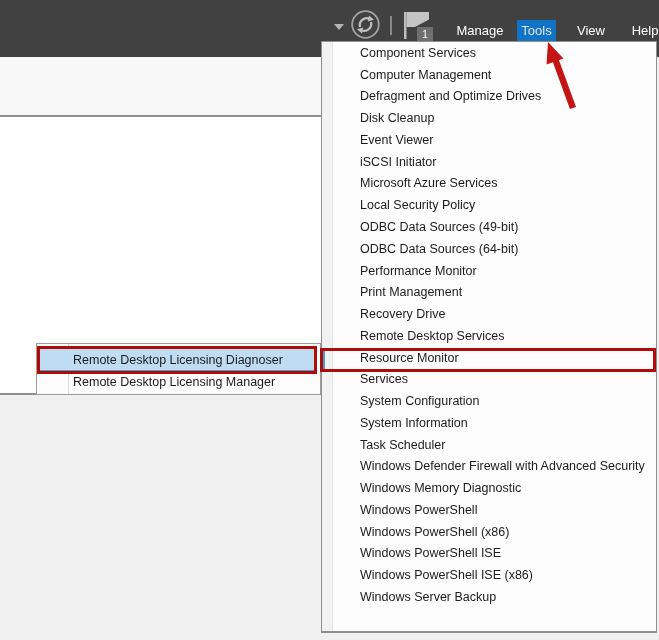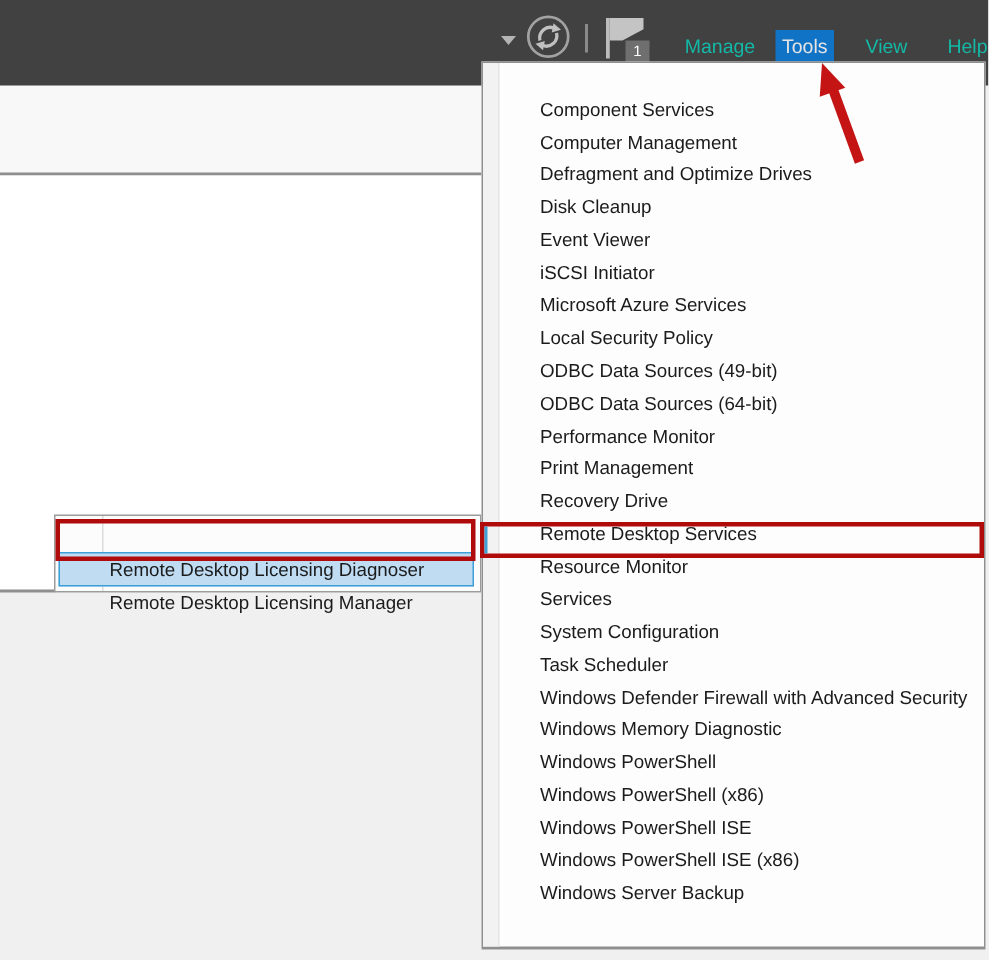--- a/index.html
+++ b/index.html
@@ -21,41 +21,41 @@
   
   .topbar{position:absolute;left:0;top:0;width:659px;height:57px;background:var(--bar);}
   .caret{position:absolute;left:334px;top:24px;width:0;height:0;
          border-left:5px solid transparent;border-right:5px solid transparent;border-top:6px solid #b4b4b4;}
   .refresh{position:absolute;left:350px;top:9px;width:31px;height:31px;}
   .sep{position:absolute;left:390px;top:16px;width:2px;height:19px;background:#8a8a8a;}
   .flag{position:absolute;left:402px;top:10px;width:32px;height:32px;}
   .badge{position:absolute;left:417px;top:27px;width:16px;height:15px;background:#6f6f6f;
          color:#ffffff;font-size:10px;display:flex;align-items:center;justify-content:center;}
   .tb-item{position:absolute;top:20px;height:21px;display:flex;align-items:center;justify-content:center;
-           color:#14b8a6;font-size:13px;cursor:default;}
+           color:#ffffff;font-size:13px;cursor:default;}
   .tb-manage{left:450px;width:60px;}
   .tb-tools{left:517px;width:39px;background:var(--accent);color:#e5e5e5;}
   .tb-view{left:569px;width:44px;}
   .tb-help{left:627px;width:36px;}
 
   
   .menu{position:absolute;left:321px;top:41px;width:336px;height:592px;background:var(--menu-bg);
         border:1px solid var(--menu-border);border-bottom-width:2px;}
   .menu-gutter{position:absolute;left:0;top:0;width:11px;height:100%;background:var(--gutter);
                border-right:1px solid #e6e6e6;}
-  .menu-list{position:absolute;left:0;top:20px;width:100%;}
+  .menu-list{position:absolute;left:0;top:0;width:100%;}
   .menu-item{height:21.78px;display:flex;align-items:center;padding-left:38px;
              font-size:12.5px;color:var(--text);white-space:nowrap;cursor:default;}
 
   
   .submenu{position:absolute;left:36px;top:343px;width:285px;height:52px;background:#fcfcfc;
            border:1px solid #9c9c9c;}
   .submenu-gutter-line{position:absolute;left:31px;top:0;width:1px;height:100%;background:#dcdcdc;}
   .sub-item{position:absolute;left:0;width:100%;height:22px;display:flex;align-items:center;
-            padding-left:36px;font-size:12.5px;color:var(--text);white-space:nowrap;cursor:default;margin-top:20px;}
+            padding-left:36px;font-size:12.5px;color:var(--text);white-space:nowrap;cursor:default;}
   .sub-item.row0{top:4px;}
   .sub-item.row1{top:27px;text-align:right;}
   .sub-item.highlighted{left:2px;width:277px;height:23px;background:var(--hl-fill);
             border:1px solid var(--hl-border);padding-left:33px;}
 
   
   .anno-box{position:absolute;border:3px solid var(--red);background:transparent;pointer-events:none;}
   .anno-box-sub{left:37px;top:346px;width:280px;height:28px;}
   .anno-box-main{left:320px;top:348px;width:336px;height:24px;}
   .blue-tick{position:absolute;left:323px;top:351px;width:2px;height:18px;background:var(--hl-border);}
@@ -113,20 +113,21 @@
         <div class="menu-item">Local Security Policy</div>
         <div class="menu-item">ODBC Data Sources (49-bit)</div>
         <div class="menu-item">ODBC Data Sources (64-bit)</div>
         <div class="menu-item">Performance Monitor</div>
         <div class="menu-item">Print Management</div>
         <div class="menu-item">Recovery Drive</div>
         <div class="menu-item">Remote Desktop Services</div>
         <div class="menu-item">Resource Monitor</div>
         <div class="menu-item">Services</div>
         <div class="menu-item">System Configuration</div>
+        <div class="menu-item">System Information</div>
         <div class="menu-item">Task Scheduler</div>
         <div class="menu-item">Windows Defender Firewall with Advanced Security</div>
         <div class="menu-item">Windows Memory Diagnostic</div>
         <div class="menu-item">Windows PowerShell</div>
         <div class="menu-item">Windows PowerShell (x86)</div>
         <div class="menu-item">Windows PowerShell ISE</div>
         <div class="menu-item">Windows PowerShell ISE (x86)</div>
         <div class="menu-item">Windows Server Backup</div>
       </div>
   </div>

